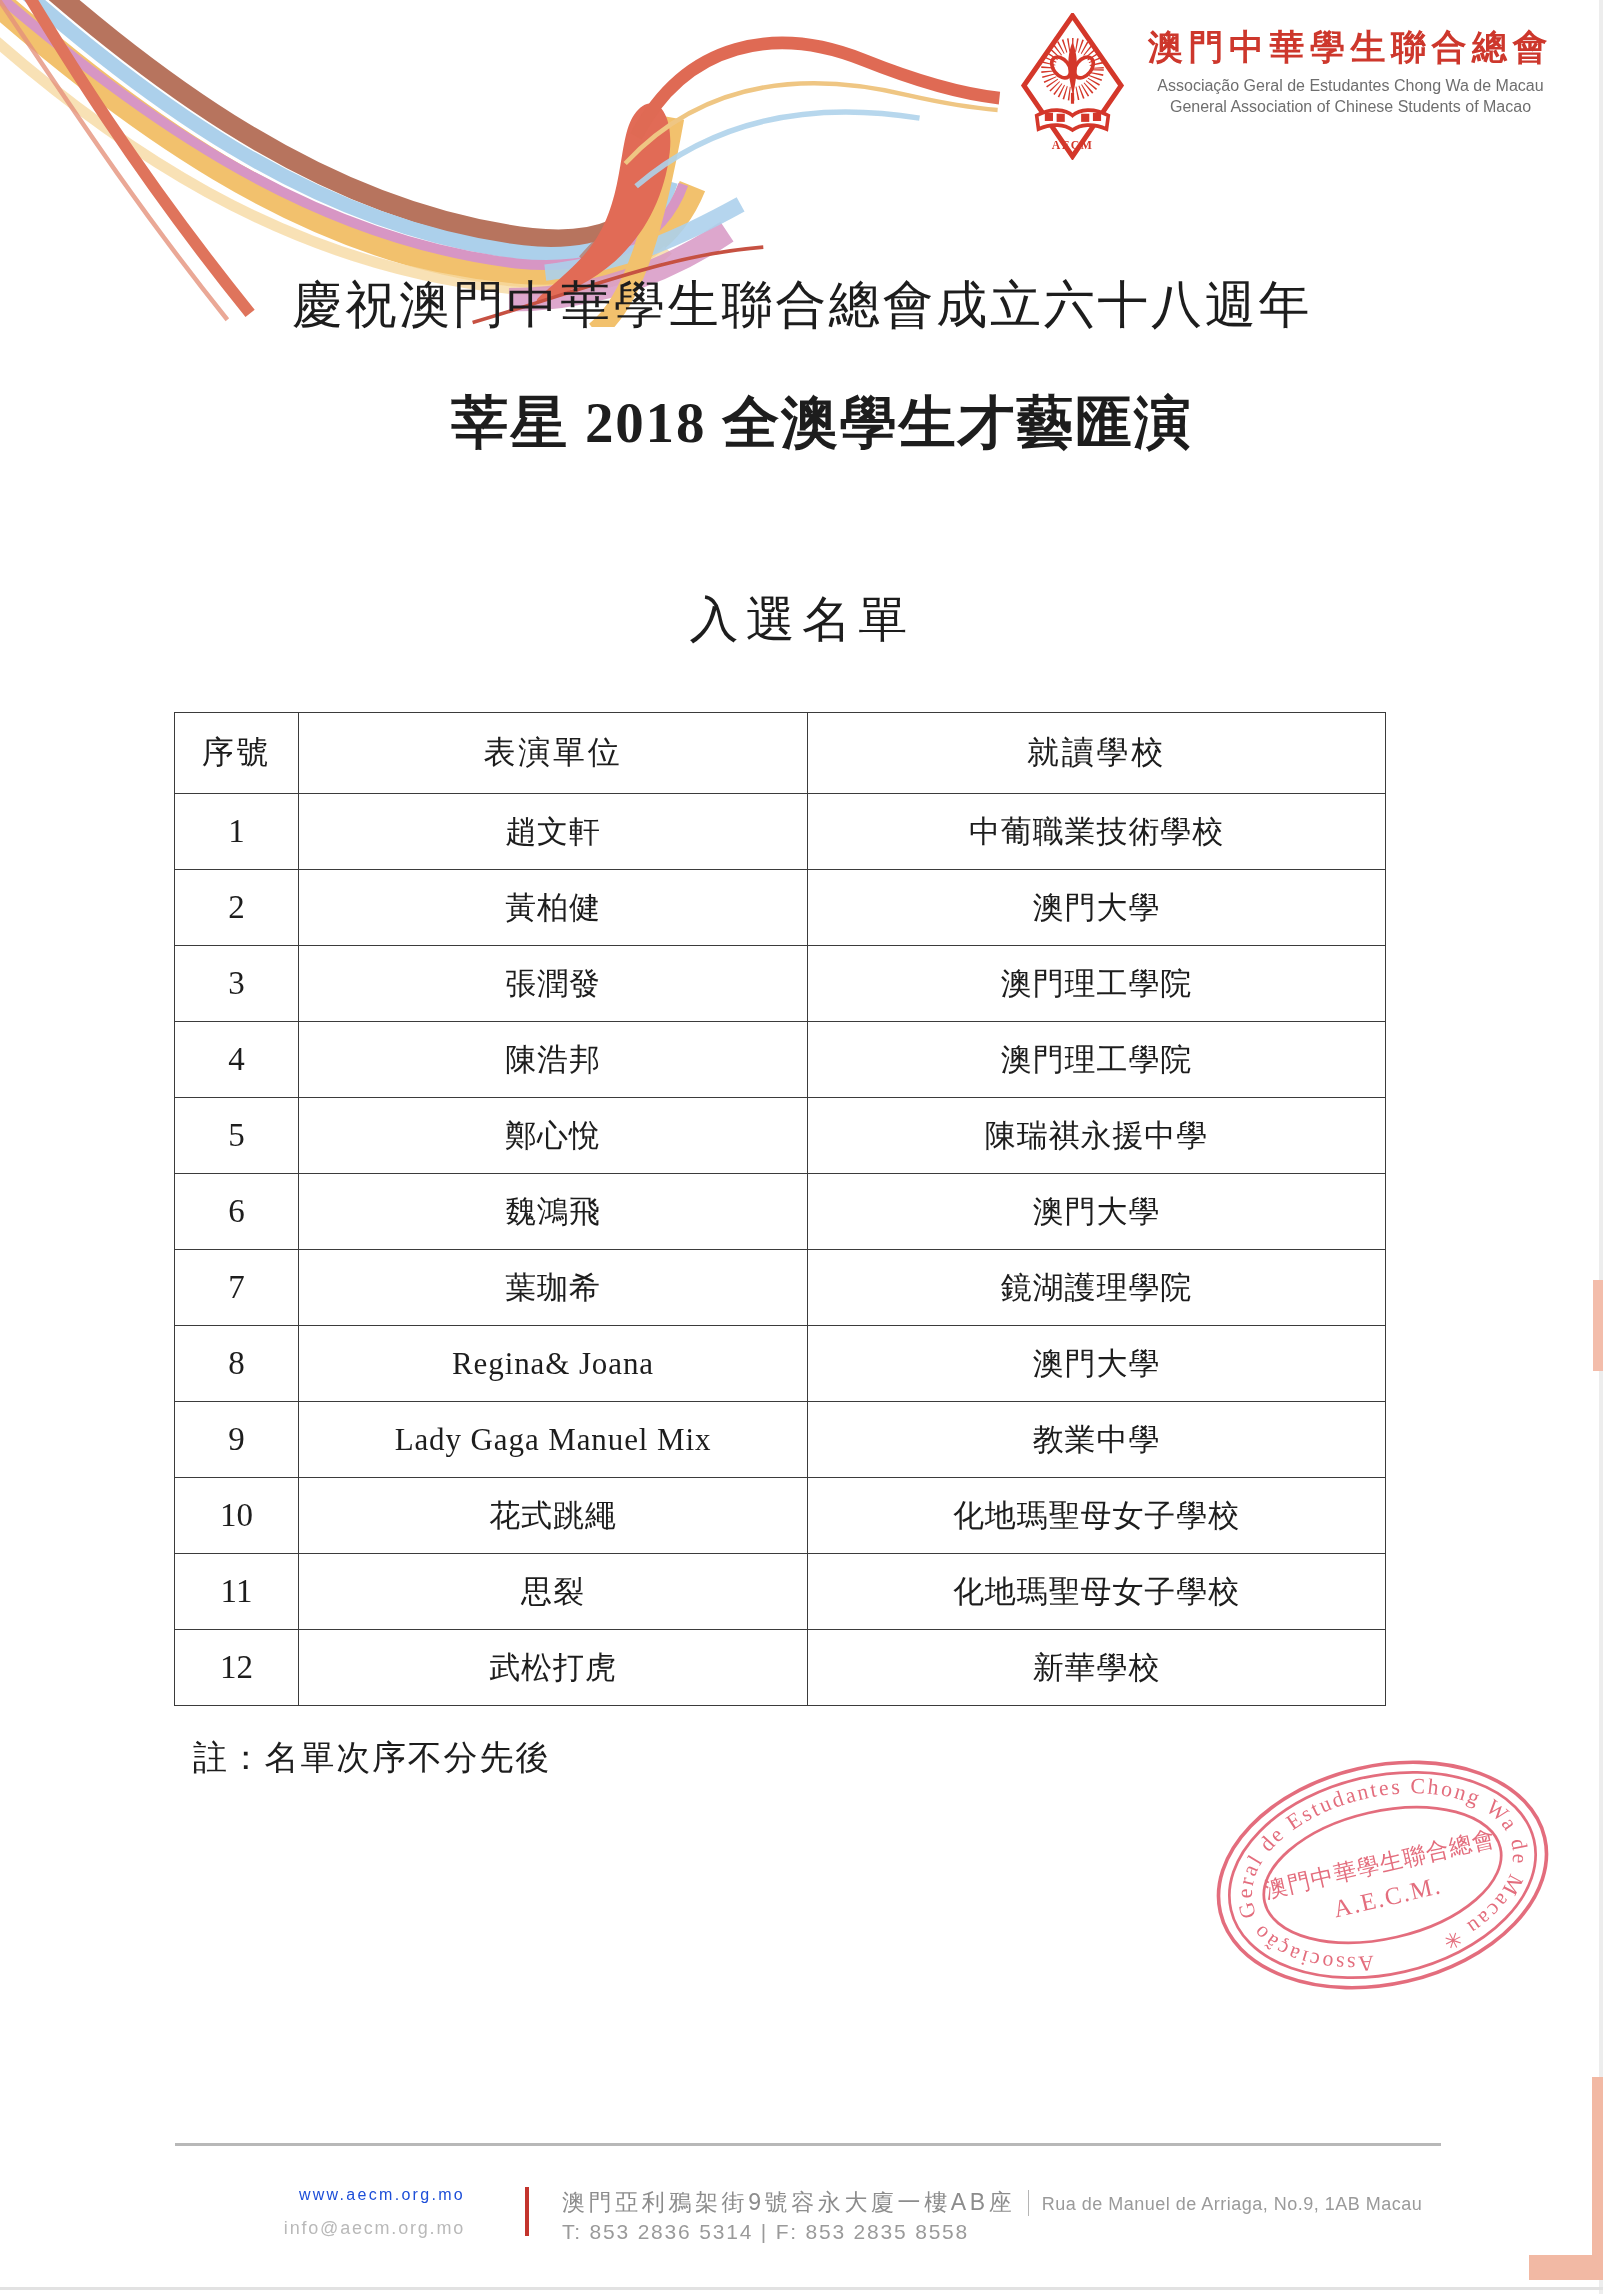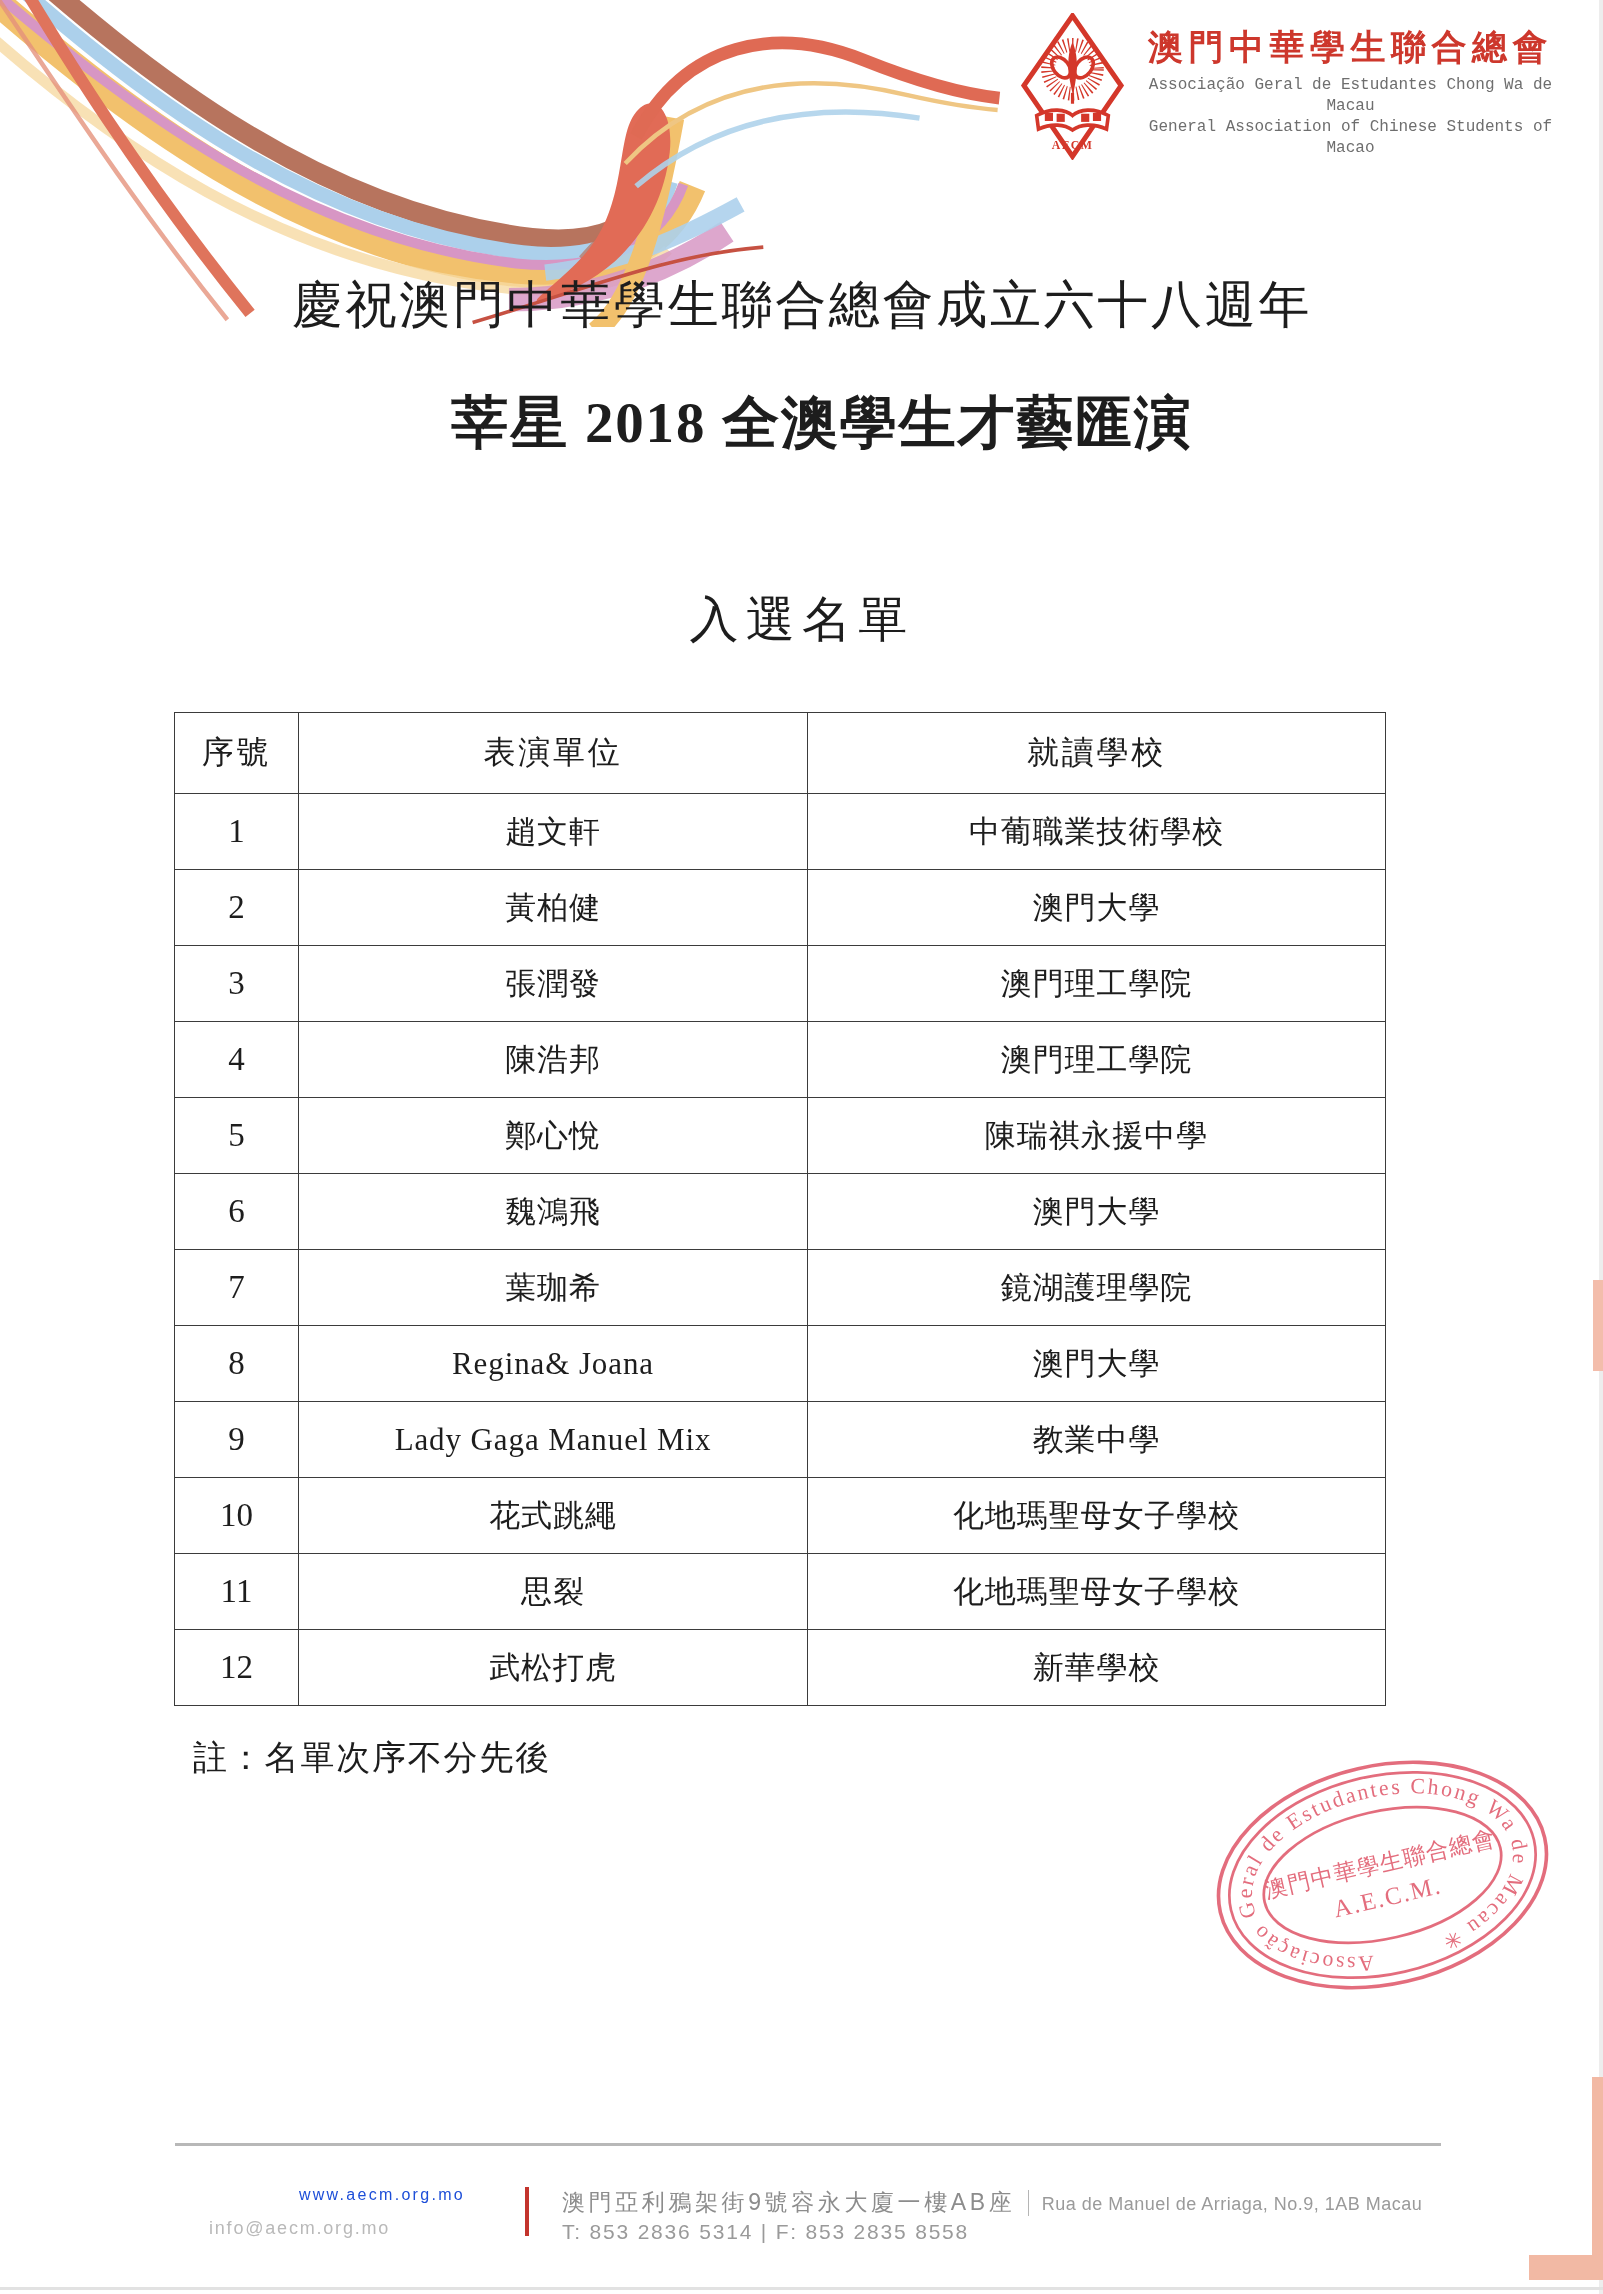--- a/index.html
+++ b/index.html
@@ -5,21 +5,21 @@
   html,body{margin:0;padding:0;background:#ffffff;}
   #page{position:relative;width:1604px;height:2295px;background:#ffffff;overflow:hidden;
         font-family:"Liberation Serif","DejaVu Serif",serif;color:#1d1d1d;}
   .abs{position:absolute;}
 
   
   #ribbon{left:0;top:0;}
   #logo{left:1020px;top:12.7px;}
   #orgblock{left:1135px;top:27px;width:431px;text-align:center;}
   .org-zh{font-size:35px;font-weight:600;color:#cd372c;letter-spacing:5.5px;line-height:42px;}
-  .org-pt,.org-en{font-family:Liberation Mono, monospace;font-size:16px;color:#6e6e6e;line-height:21px;}
+  .org-pt,.org-en{font-family:Liberation Sans, sans-serif;font-size:16px;color:#6e6e6e;line-height:21px;}
   .org-pt{margin-top:6.4px;}
 
   
   .title-line{left:0;width:1604px;text-align:center;}
   #title-anniv{top:271px;font-size:51px;letter-spacing:2.7px;}
   #title-event{top:385px;font-size:57px;font-weight:bold;letter-spacing:1.8px;margin-left:20px;}
   #title-section{top:587px;font-size:49px;letter-spacing:7.3px;}
 
   
   #roster{position:absolute;left:174px;top:712px;width:1211px;border-collapse:collapse;
@@ -32,21 +32,21 @@
   #note{left:193px;top:1735px;font-size:34px;letter-spacing:1.8px;}
 
   
   #stamp{left:1187px;top:1724px;opacity:.88;}
   #stamp text{font-family:"Liberation Serif","DejaVu Serif",serif;}
 
   
   .f-line{left:175px;top:2143px;width:1266px;height:2.7px;background:#b8b8b8;}
   .f-web{left:209px;top:2186px;width:256px;text-align:right;font-family:"Liberation Sans",sans-serif;
          font-size:16px;letter-spacing:2.3px;color:#1d4ed8;}
-  .f-email{left:209px;top:2218px;width:256px;text-align:left;font-family:"Liberation Sans",sans-serif;
+  .f-email{left:209px;top:2218px;width:256px;text-align:right;font-family:"Liberation Sans",sans-serif;
            font-size:18px;letter-spacing:1.8px;color:#b9b9b9;}
   .f-bar{left:525px;top:2187px;width:3.6px;height:49px;background:#c3342d;}
   .f-addr1{left:562px;top:2187px;font-family:"Liberation Sans",sans-serif;font-size:23px;
            color:#8c8c8c;letter-spacing:3.6px;white-space:nowrap;}
   .f-addr1 .sep{display:inline-block;border-left:1.8px solid #b5b5b5;height:25.5px;margin:0 12.7px;vertical-align:-5.5px;}
   .f-addr1 .pt{font-size:18px;letter-spacing:0.5px;color:#9a9a9a;text-align:center;}
   .f-addr2{left:562px;top:2220px;font-family:"Liberation Sans",sans-serif;font-size:21px;
            color:#9a9a9a;letter-spacing:1.8px;}
 
   

